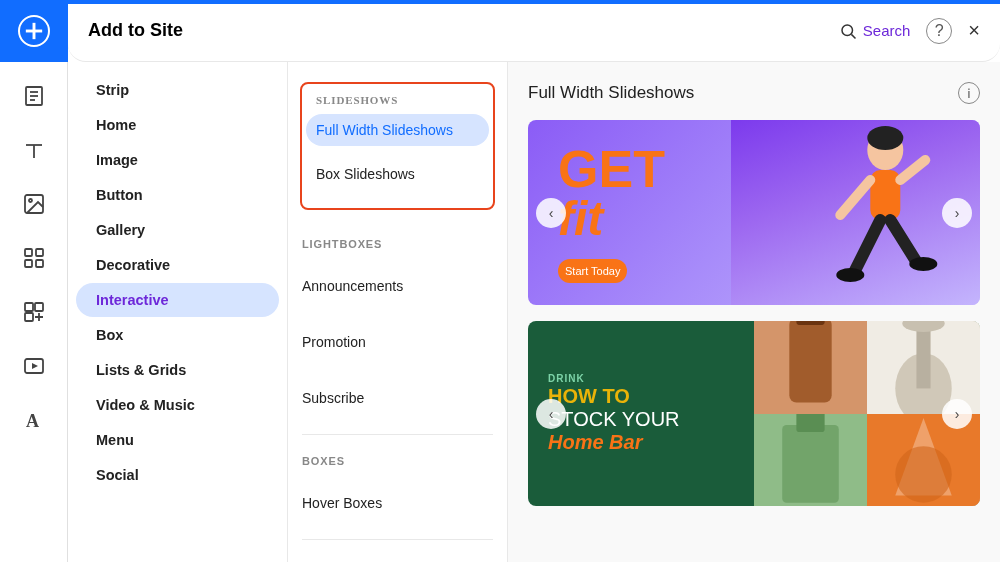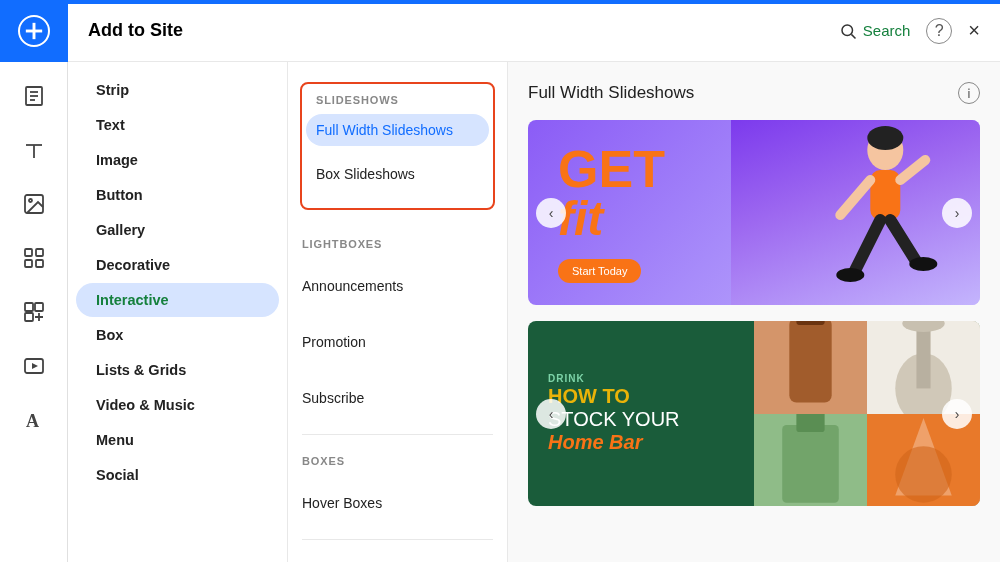--- a/index.html
+++ b/index.html
@@ -69,41 +69,42 @@
 
     
     .header {
       height: 62px;
       display: flex;
       align-items: center;
       justify-content: space-between;
       padding: 0 20px;
       border-bottom: 1px solid #e8e8e8;
       background: #fff;
+      border-radius: 18px;
     }
     .header-title {
       font-size: 18px;
       font-weight: 600;
       color: #000;
     }
     .header-actions {
       display: flex;
       align-items: center;
       gap: 16px;
     }
     .search-area {
       display: flex;
       align-items: center;
       gap: 6px;
       color: #333;
       cursor: pointer;
     }
     .search-text {
       font-size: 15px;
-      color: #15803d;
+      color: #6d28d9;
     }
     .help-btn {
       font-size: 16px;
       color: #555;
       cursor: pointer;
       width: 26px;
       height: 26px;
       display: flex;
       align-items: center;
       justify-content: center;
@@ -134,21 +135,21 @@
     .nav-item {
       padding: 9px 20px;
       font-size: 14.5px;
       color: #222;
       cursor: pointer;
       border-radius: 20px;
       margin: 1px 8px;
     }
     .nav-item.active {
       background: #d6e4ff;
-      color: #15803d;
+      color: #6d28d9;
     }
 
     
     .middle-nav {
       width: 220px;
       border-right: 1px solid #e8e8e8;
       padding: 16px 0;
       overflow-y: auto;
     }
     .section-box {
@@ -157,20 +158,21 @@
       margin: 4px 12px 16px 12px;
       padding: 10px 0 6px 0;
     }
     .section-label {
       font-size: 11px;
       font-weight: 700;
       color: #888;
       letter-spacing: 0.08em;
       padding: 0 14px 8px 14px;
       text-transform: uppercase;
+      font-family: Liberation Serif, serif;
     }
     .middle-item {
       padding: 20px 14px;
       font-size: 14px;
       color: #222;
       cursor: pointer;
     }
     .middle-item.active {
       background: #d6e4ff;
       color: #116dff;
@@ -257,21 +259,21 @@
       font-size: 48px;
       font-weight: 900;
       color: #f97316;
       line-height: 1;
       font-style: italic;
     }
     .fitness-btn {
       background: #f97316;
       color: #fff;
       border: none;
-      padding: 6px 14px;
+      padding: 6px 7px;
       border-radius: 20px;
       font-size: 11px;
       margin-top: 16px;
       cursor: pointer;
     }
 
     
     .card-bar {
       background: #1a5c3a;
       width: 100%;
@@ -428,21 +430,21 @@
       </div>
       <div class="help-btn">?</div>
       <div class="close-btn">×</div>
     </div>
   </div>
 
   <div class="content-area">
 
     <div class="left-nav">
       <div class="nav-item">Strip</div>
-      <div class="nav-item">Text</div>
+      <div class="nav-item">Home</div>
       <div class="nav-item">Image</div>
       <div class="nav-item">Button</div>
       <div class="nav-item">Gallery</div>
       <div class="nav-item">Decorative</div>
       <div class="nav-item active">Interactive</div>
       <div class="nav-item">Box</div>
       <div class="nav-item">Lists &amp; Grids</div>
       <div class="nav-item">Video &amp; Music</div>
       <div class="nav-item">Menu</div>
       <div class="nav-item">Social</div>

